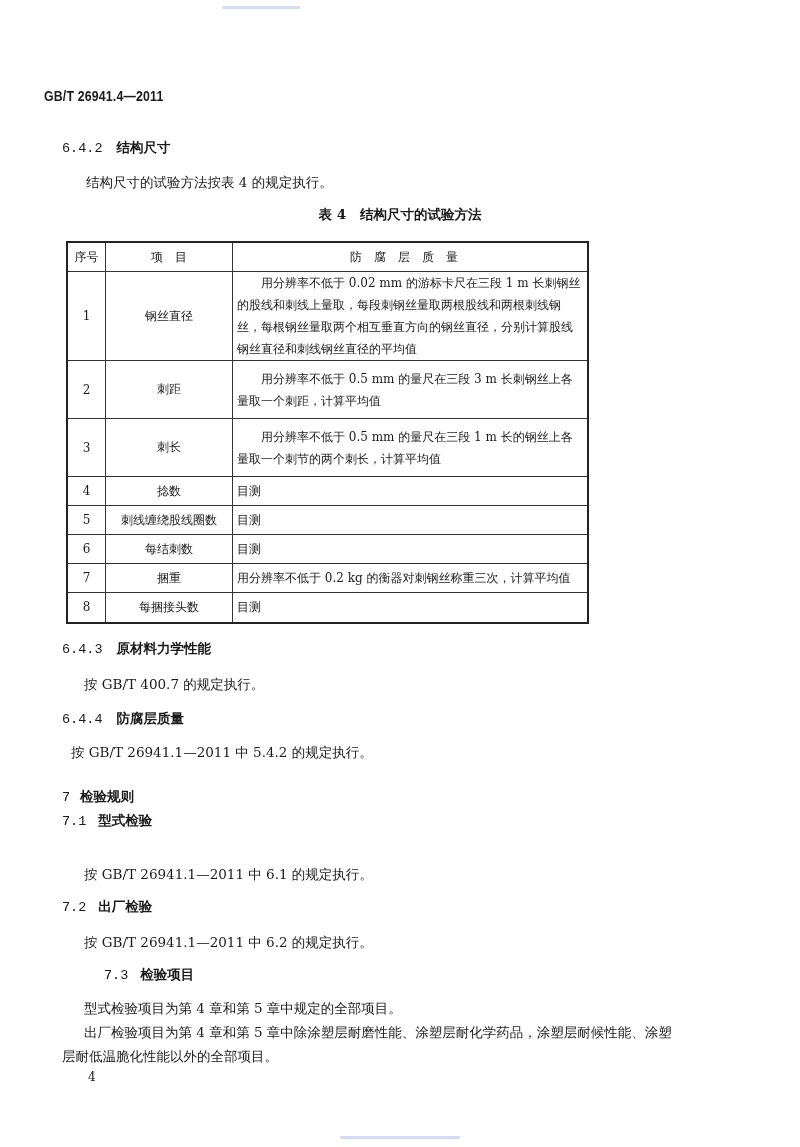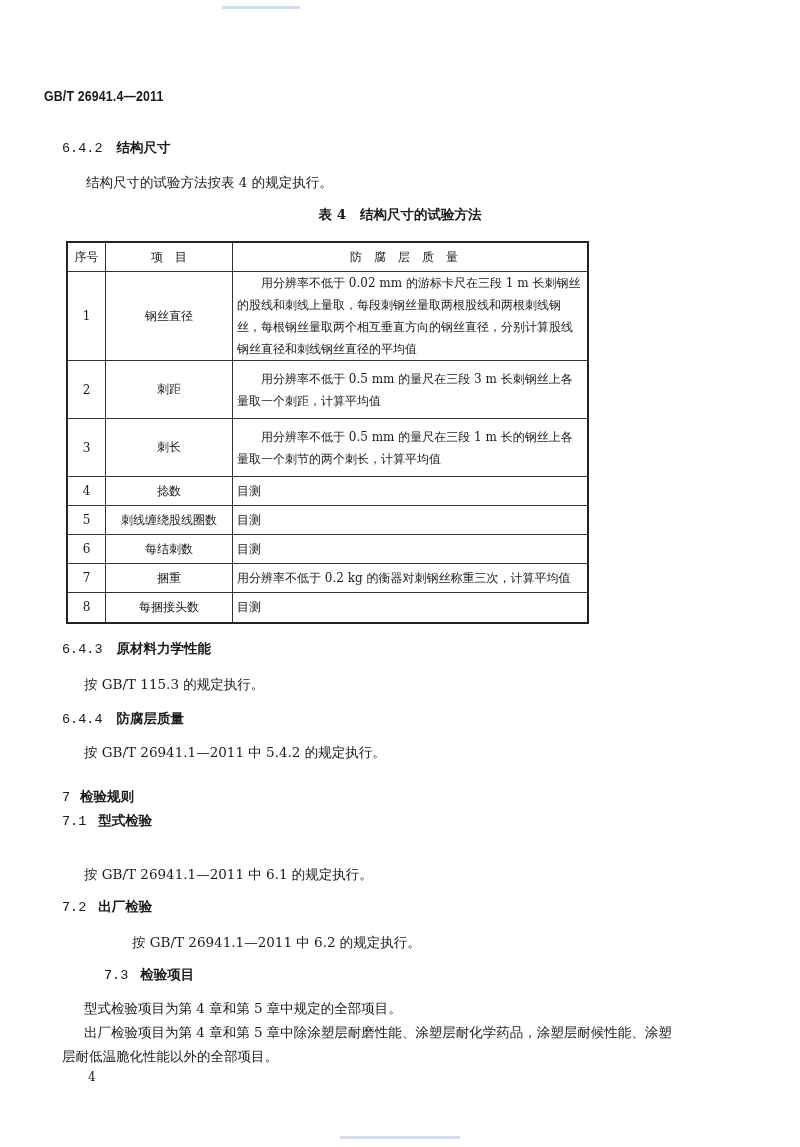--- a/index.html
+++ b/index.html
@@ -87,40 +87,40 @@
     <td class="col-no">8</td>
     <td class="col-item">每捆接头数</td>
     <td class="col-method">目测</td>
   </tr>
 </tbody>
   </table>
 
 <div class="abs heading" style="left:62px; top:640px;">
   <span class="num">6.4.3</span><span>原材料力学性能</span>
 </div>
-<div class="abs para" style="left:84px; top:676px;">按 GB/T 115.3 的规定执行。</div>
+<div class="abs para" style="left:84px; top:676px;">按 GB/T 400.7 的规定执行。</div>
 
 <div class="abs heading" style="left:62px; top:710px;">
   <span class="num">6.4.4</span><span>防腐层质量</span>
 </div>
-<div class="abs para" style="left:84px; top:744px;">按 GB/T 26941.1—2011 中 5.4.2 的规定执行。</div>
+<div class="abs para" style="left:71px; top:744px;">按 GB/T 26941.1—2011 中 5.4.2 的规定执行。</div>
 
 <div class="abs heading" style="left:62px; top:788px;">
   <span class="num" style="margin-right:10px;">7</span><span>检验规则</span>
 </div>
 
 <div class="abs heading" style="left:62px; top:804px;margin-top:8px;">
   <span class="num" style="margin-right:12px;">7.1</span><span>型式检验</span>
 </div>
 <div class="abs para" style="left:84px; top:866px;">按 GB/T 26941.1—2011 中 6.1 的规定执行。</div>
 
 <div class="abs heading" style="left:62px; top:898px;">
   <span class="num" style="margin-right:12px;">7.2</span><span>出厂检验</span>
 </div>
-<div class="abs para" style="left:84px; top:934px;margin-left:48px;">按 GB/T 26941.1—2011 中 6.2 的规定执行。</div>
+<div class="abs para" style="left:84px; top:934px;">按 GB/T 26941.1—2011 中 6.2 的规定执行。</div>
 
 <div class="abs heading" style="left:62px; top:966px;">
   <span class="num" style="margin-right:12px;margin-left:42px;">7.3</span><span>检验项目</span>
 </div>
 <div class="abs para" style="left:84px; top:1000px;">型式检验项目为第 4 章和第 5 章中规定的全部项目。</div>
 <div class="abs para" style="left:84px; top:1024px;">出厂检验项目为第 4 章和第 5 章中除涂塑层耐磨性能、涂塑层耐化学药品，涂塑层耐候性能、涂塑</div>
 <div class="abs para" style="left:62px; top:1048px;">层耐低温脆化性能以外的全部项目。</div>
 
 <div class="abs page-num">4</div>
 

